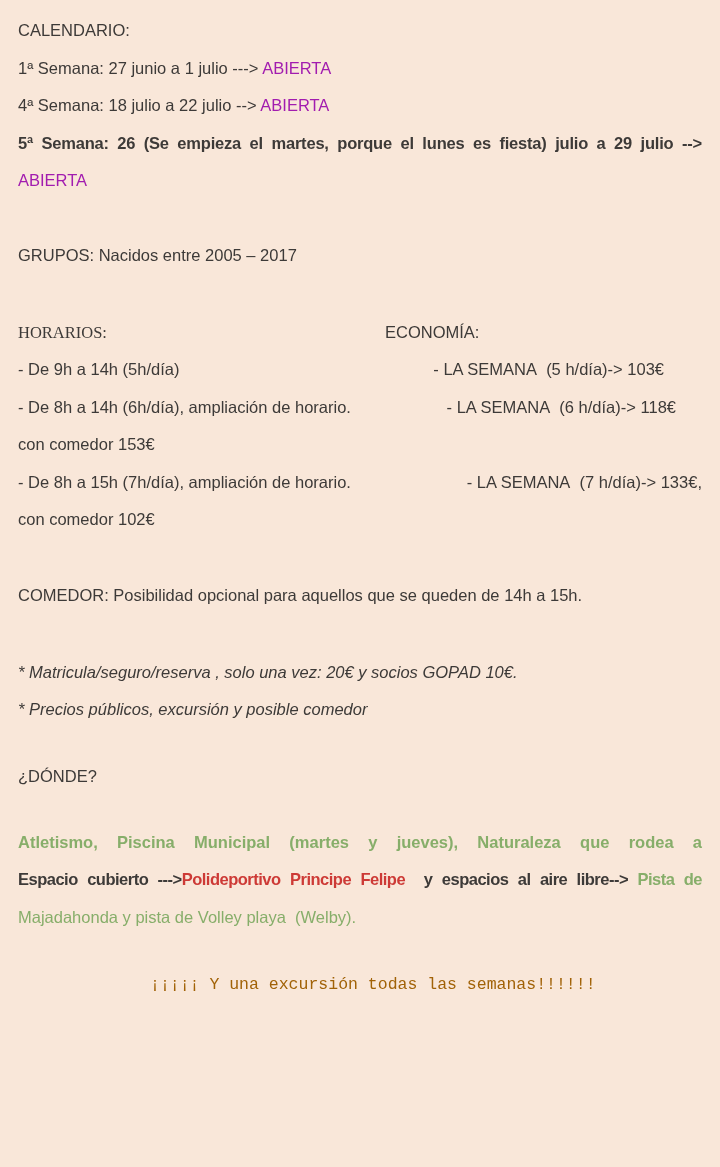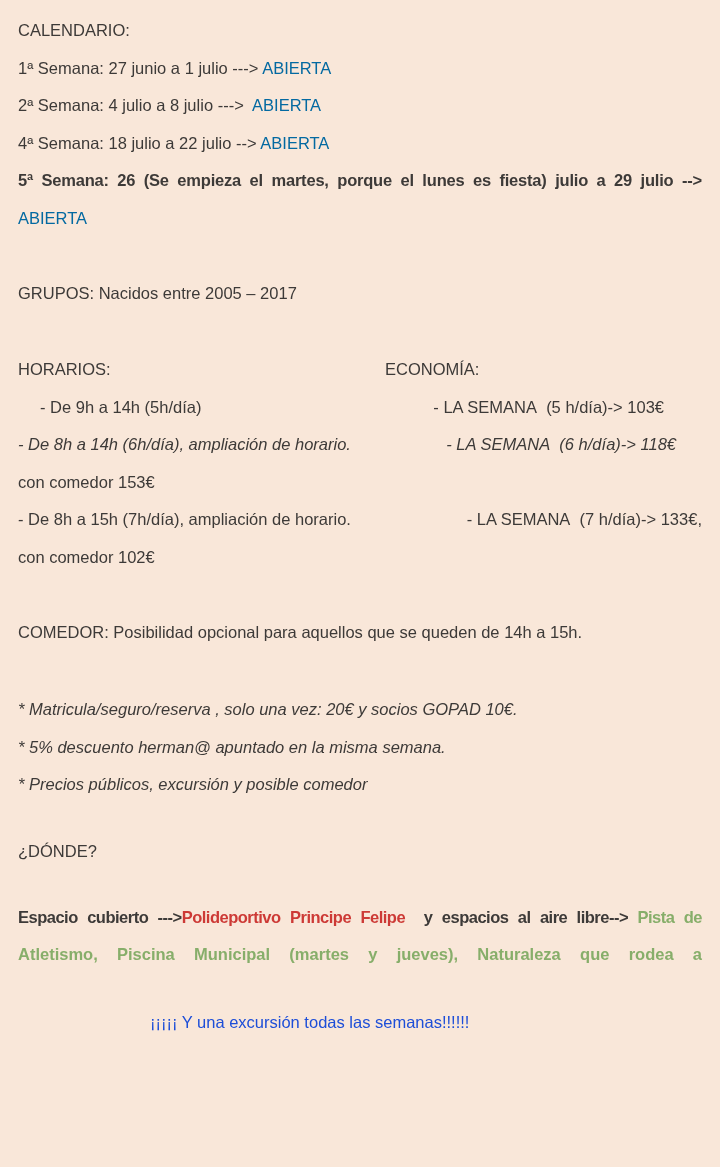--- a/index.html
+++ b/index.html
@@ -6,50 +6,49 @@
   body {
     width: 720px; height: 1167px; box-sizing: border-box;
     background: #f9e7d9;
     color: #3d3a38;
     font-family: "Liberation Sans", sans-serif;
     font-size: 16.5px;
     padding: 12px 18px 0 18px;
     overflow: hidden;
   }
   p { margin: 0; line-height: 37.5px; }
-  .link { color: #0369a1; text-decoration: none; cursor: pointer; }
+  .link { color: #a21caf; text-decoration: none; cursor: pointer; }
   .red { color: #cd3a36; }
   .green { color: #87ae6a; }
   .jlast { text-align: justify; text-align-last: justify; font-weight: bold; }
   .tight { letter-spacing: -0.5px; }
   .tight-sm { letter-spacing: -0.2px; }
   .cols-header { display: flex; margin-top: 39px; line-height: 37.5px; }
-  .cols-header .colL { width: 367px; flex: none; }
+  .cols-header .colL { width: 367px; flex: none; font-family: Liberation Serif, serif; }
   .hrow { display: flex; justify-content: space-between; line-height: 37.5px; }
   .hrow span { white-space: nowrap; }
-  .hrow.pr1 { padding-right: 38px; margin-left: 22px; }
-  .hrow.pr2 { padding-right: 26px; font-style: italic; }
+  .hrow.pr1 { padding-right: 38px; }
+  .hrow.pr2 { padding-right: 26px; }
   #grupos { margin-top: 37.5px; }
   #comedor { margin-top: 38px; }
   #notas { margin-top: 39.5px; font-style: italic; }
   #donde-heading { margin-top: 29.5px; }
   #donde-par { margin-top: 28px; }
-  #footer-line { margin-top: 30px; padding-left: 132px; color: #1d4ed8; }
+  #footer-line { margin-top: 30px; padding-left: 132px; color: #a16207; font-family: Liberation Mono, monospace; }
 </style>
 </head>
 <body>
 
 <div>
 
   <section>
     <p>CALENDARIO:</p>
 
     <p><span>1ª Semana: 27 junio a 1 julio ---&gt; </span><a class="link">ABIERTA</a></p>
 
-    <p><span>2ª Semana: 4 julio a 8 julio ---&gt;&nbsp; </span><a class="link">ABIERTA</a></p>
 
 
     <p><span>4ª Semana: 18 julio a 22 julio --&gt; </span><a class="link">ABIERTA</a></p>
 
     <p class="jlast tight-sm"><span>5ª Semana: 26 (Se empieza el martes, porque el lunes es fiesta) julio a 29 julio --&gt;</span></p>
     <p><a class="link">ABIERTA</a></p>
   </section>
 
   <p id="grupos">GRUPOS: Nacidos entre 2005 – 2017</p>
 
@@ -73,26 +72,26 @@
   <div class="hrow">
     <span>- De 8h a 15h (7h/día), ampliación de horario.</span>
     <span>- LA SEMANA&nbsp; (7 h/día)-&gt; 133€,</span>
   </div>
   <p>con comedor 102€</p>
 
   <p id="comedor">COMEDOR: Posibilidad opcional para aquellos que se queden de 14h a 15h.</p>
 
   <section id="notas">
     <p>* Matricula/seguro/reserva , solo una vez: 20€ y socios GOPAD 10€.</p>
-    <p>* 5% descuento herman@ apuntado en la misma semana.</p>
     <p>* Precios públicos, excursión y posible comedor</p>
   </section>
 
   <p id="donde-heading">¿DÓNDE?</p>
 
   <div id="donde-par">
+    <p class="jlast green">Atletismo, Piscina Municipal (martes y jueves), Naturaleza que rodea a</p>
     <p class="jlast tight"><span>Espacio cubierto ---&gt;</span><span class="red">Polideportivo Principe Felipe</span><span>&nbsp; y espacios al aire libre--&gt;</span><span class="green"> Pista de</span></p>
-    <p class="jlast green">Atletismo, Piscina Municipal (martes y jueves), Naturaleza que rodea a</p>
+    <p class="green">Majadahonda y pista de Volley playa&nbsp; (Welby).</p>
   </div>
 
   <p id="footer-line">¡¡¡¡¡ Y una excursión todas las semanas!!!!!!</p>
 
 </div>
 
 </body></html>

